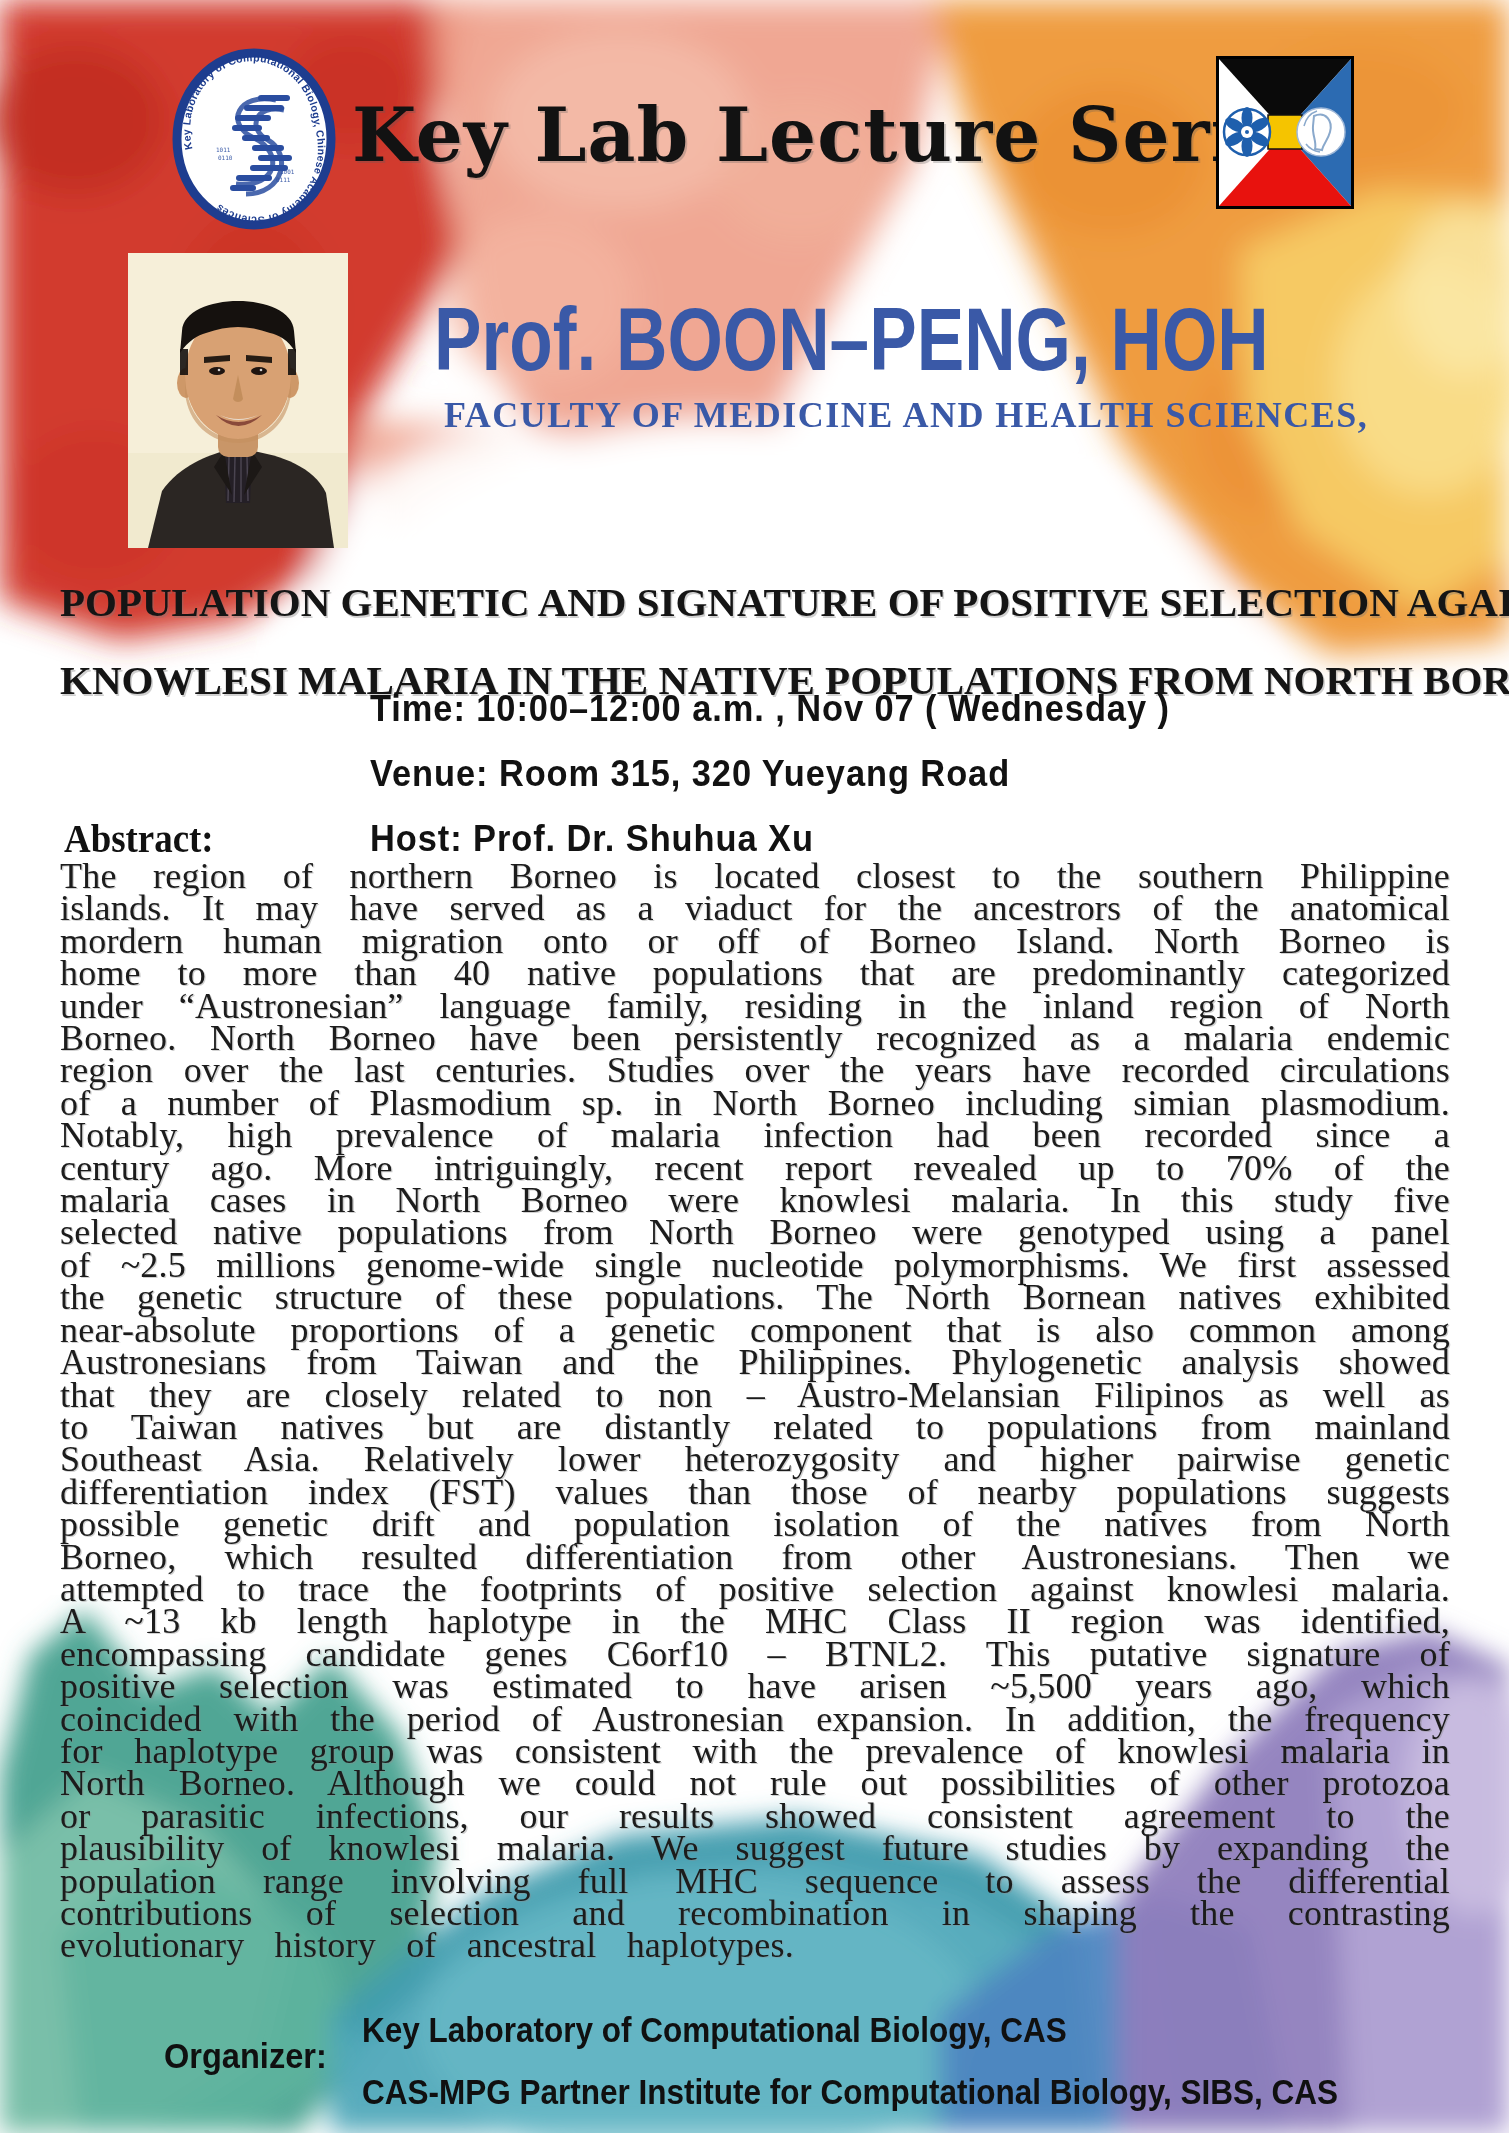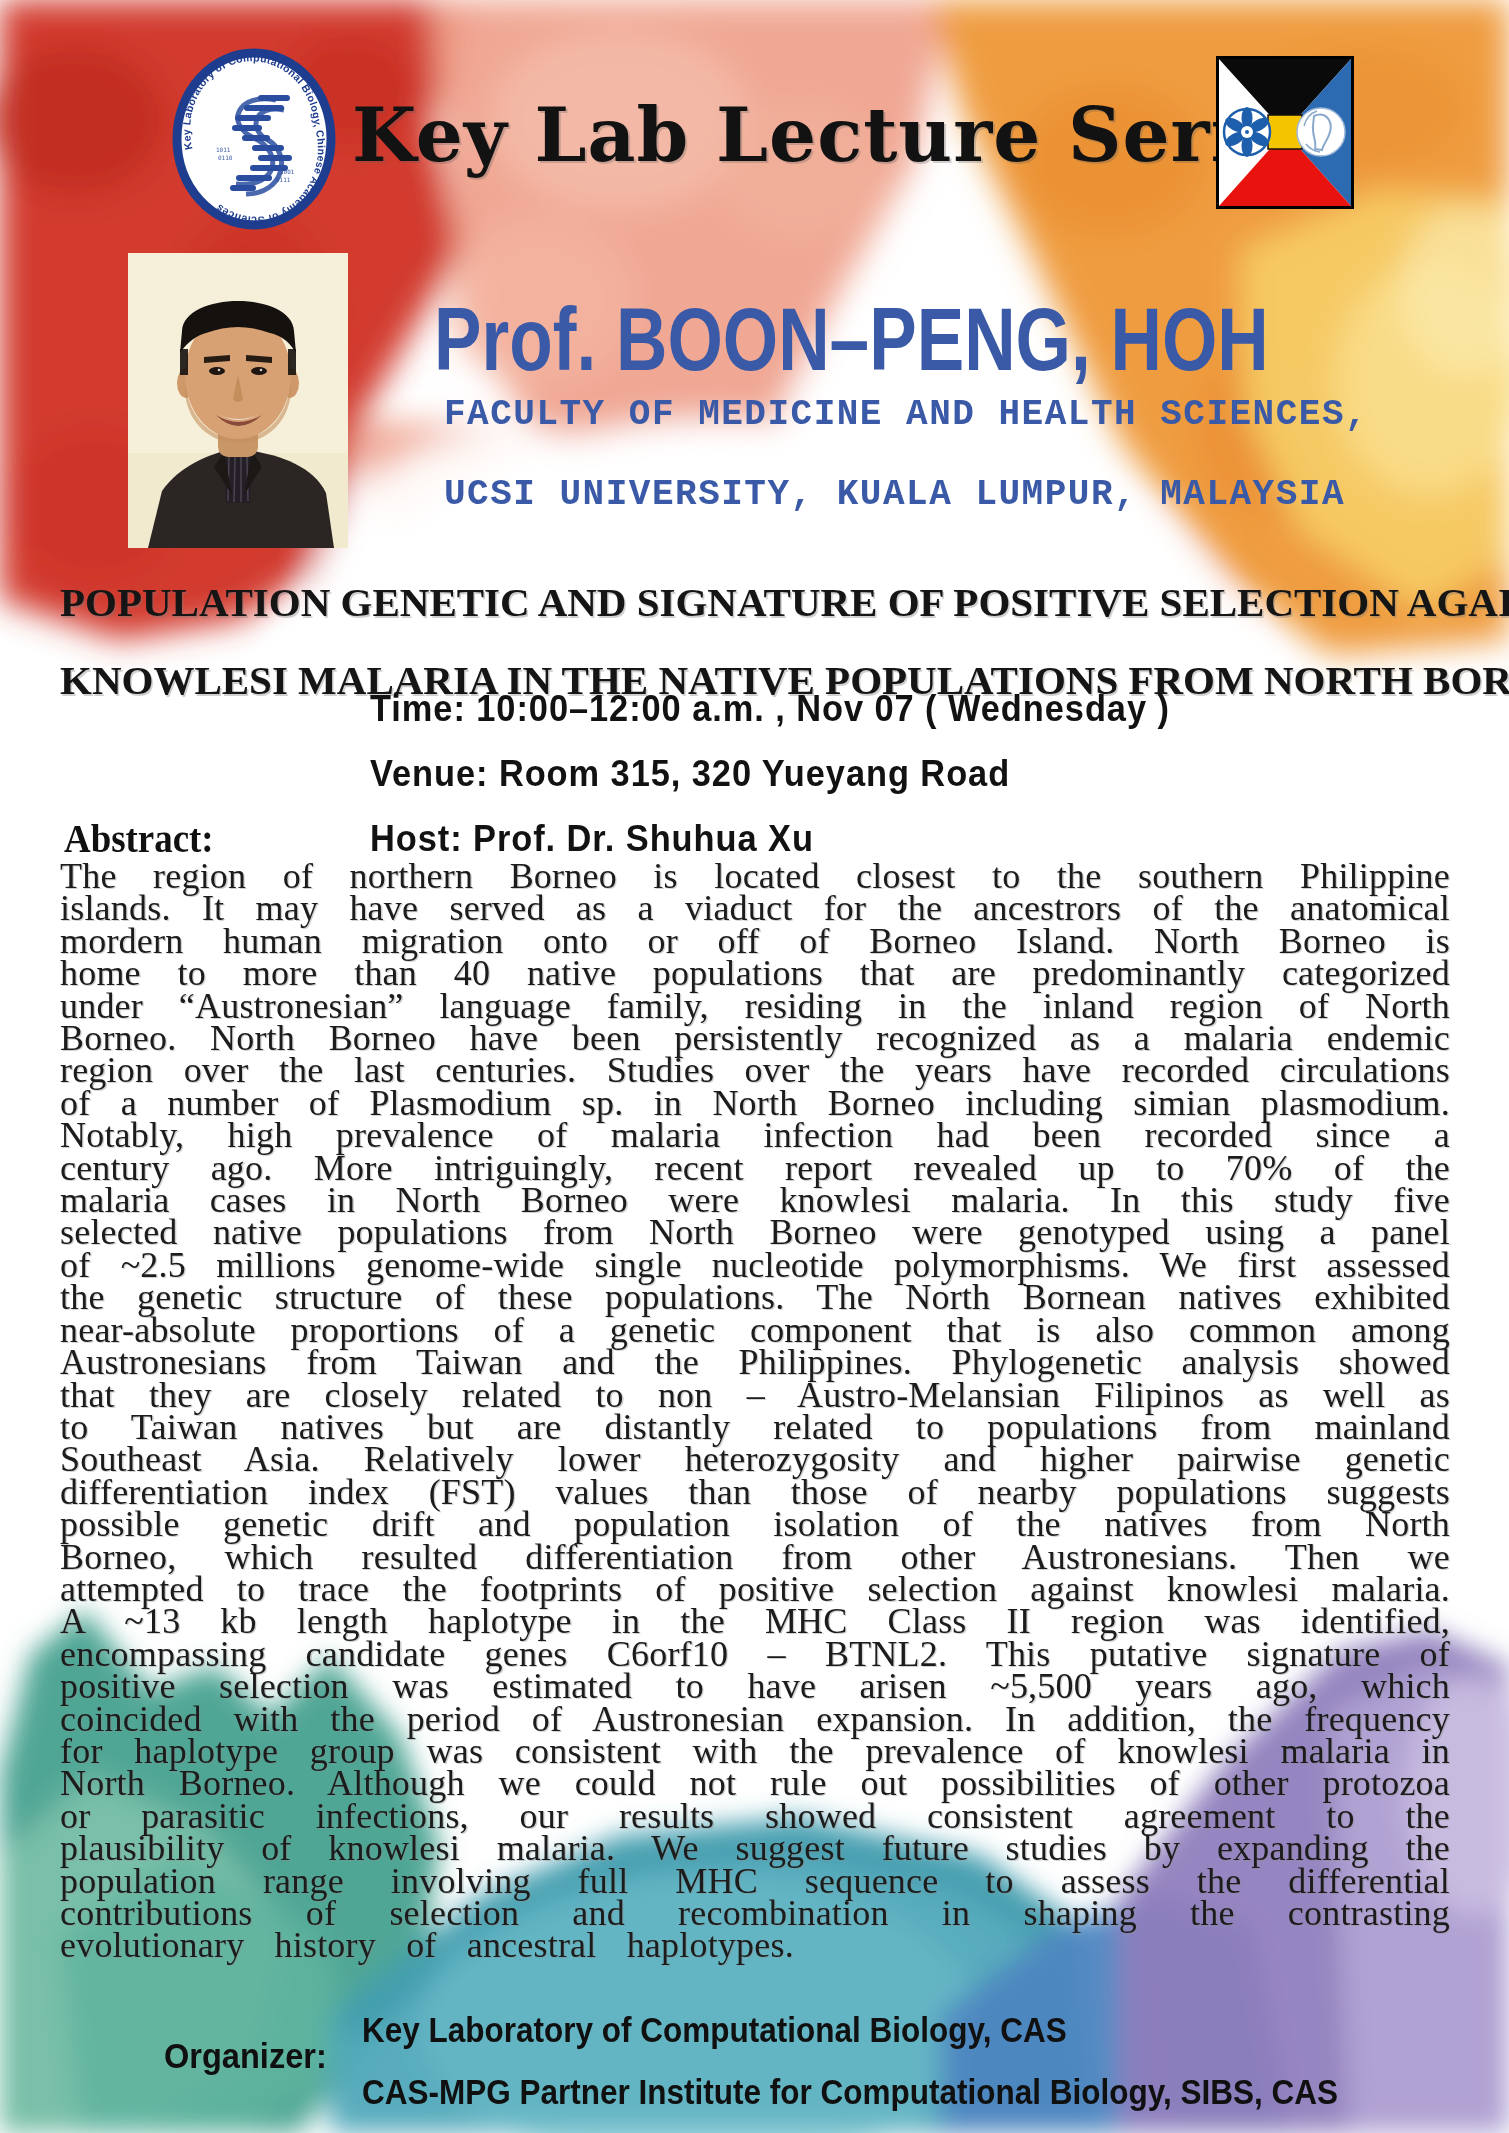--- a/index.html
+++ b/index.html
@@ -20,21 +20,21 @@
   }
   
   .speaker-name{
     position:absolute; left:434px; top:288px;
     font-family:"Liberation Sans", sans-serif; font-weight:bold;
     font-size:89px; color:#3A59A7; white-space:nowrap;
     transform:scaleX(.80); transform-origin:left top; letter-spacing:0px;
   }
   .affil{
     position:absolute; left:444px;
-    font-family:Liberation Mono, monospace; font-weight:bold;
+    font-family:Liberation Serif, serif; font-weight:bold;
     font-size:36px; letter-spacing:1.5px; color:#3A59A7; white-space:nowrap;
   }
   .affil1{top:394px;} .affil2{top:474px;}
   
   .talk-title{
     position:absolute; left:60px; width:1390px; text-align:center;
     font-family:"Liberation Serif", serif; font-weight:bold;
     font-size:41px; color:#151515; white-space:nowrap;
     text-shadow:1.5px 1.5px 0 rgba(120,120,120,.35);
   }
@@ -228,21 +228,20 @@
     <ellipse cx="131" cy="118" rx="8" ry="4" fill="#1E1410"></ellipse>
     <circle cx="91" cy="117" r="1.3" fill="#fff" opacity=".8"></circle>
     <circle cx="133" cy="117" r="1.3" fill="#fff" opacity=".8"></circle>
     <path d="M110,122 L105,146 C107,150 113,150 115,146 Z" fill="#C08B58" opacity=".85"></path>
     <path d="M88,162 Q110,176 134,162 Q110,184 88,162 Z" fill="#8A4A3A"></path>
     <path d="M92,162 Q110,170 130,162 Q110,172 92,162 Z" fill="#E8DDD0"></path>
   </svg>
 
   <div class="speaker-name">Prof. BOON–PENG, HOH</div>
   <div class="affil affil1">FACULTY OF MEDICINE AND HEALTH SCIENCES,</div>
-  <div class="affil affil2">UCSI UNIVERSITY, KUALA LUMPUR, MALAYSIA</div>
 
   <div class="talk-title title1">POPULATION GENETIC AND SIGNATURE OF POSITIVE SELECTION AGAINST</div>
   <div class="talk-title title2">KNOWLESI MALARIA IN THE NATIVE POPULATIONS FROM NORTH BORNEO</div>
 
   <div class="detail time-row">Time: 10:00–12:00 a.m. , Nov 07 ( Wednesday )</div>
   <div class="detail venue-row">Venue: Room 315, 320 Yueyang Road</div>
   <div class="detail host-row">Host: Prof. Dr. Shuhua Xu</div>
 
   <div class="abstract-label">Abstract:</div>
   <div class="abstract-text">The region of northern Borneo is located closest to the southern Philippine islands. It may have served as a viaduct for the ancestrors of the anatomical mordern human migration onto or off of Borneo Island. North Borneo is home to more than 40 native populations that are predominantly categorized under “Austronesian” language family, residing in the inland region of North Borneo. North Borneo have been persistently recognized as a malaria endemic region over the last centuries. Studies over the years have recorded circulations of a number of Plasmodium sp. in North Borneo including simian plasmodium. Notably, high prevalence of malaria infection had been recorded since a century ago. More intriguingly, recent report revealed up to 70% of the malaria cases in North Borneo were knowlesi malaria. In this study five selected native populations from North Borneo were genotyped using a panel of ~2.5 millions genome-wide single nucleotide polymorphisms. We first assessed the genetic structure of these populations. The North Bornean natives exhibited near-absolute proportions of a genetic component that is also common among Austronesians from Taiwan and the Philippines. Phylogenetic analysis showed that they are closely related to non – Austro-Melansian Filipinos as well as to Taiwan natives but are distantly related to populations from mainland Southeast Asia. Relatively lower heterozygosity and higher pairwise genetic differentiation index (FST) values than those of nearby populations suggests possible genetic drift and population isolation of the natives from North Borneo, which resulted differentiation from other Austronesians. Then we attempted to trace the footprints of positive selection against knowlesi malaria. A ~13 kb length haplotype in the MHC Class II region was identified, encompassing candidate genes C6orf10 – BTNL2. This putative signature of positive selection was estimated to have arisen ~5,500 years ago, which coincided with the period of Austronesian expansion. In addition, the frequency for haplotype group was consistent with the prevalence of knowlesi malaria in North Borneo. Although we could not rule out possibilities of other protozoa or parasitic infections, our results showed consistent agreement to the plausibility of knowlesi malaria. We suggest future studies by expanding the population range involving full MHC sequence to assess the differential contributions of selection and recombination in shaping the contrasting evolutionary history of ancestral haplotypes.</div>

